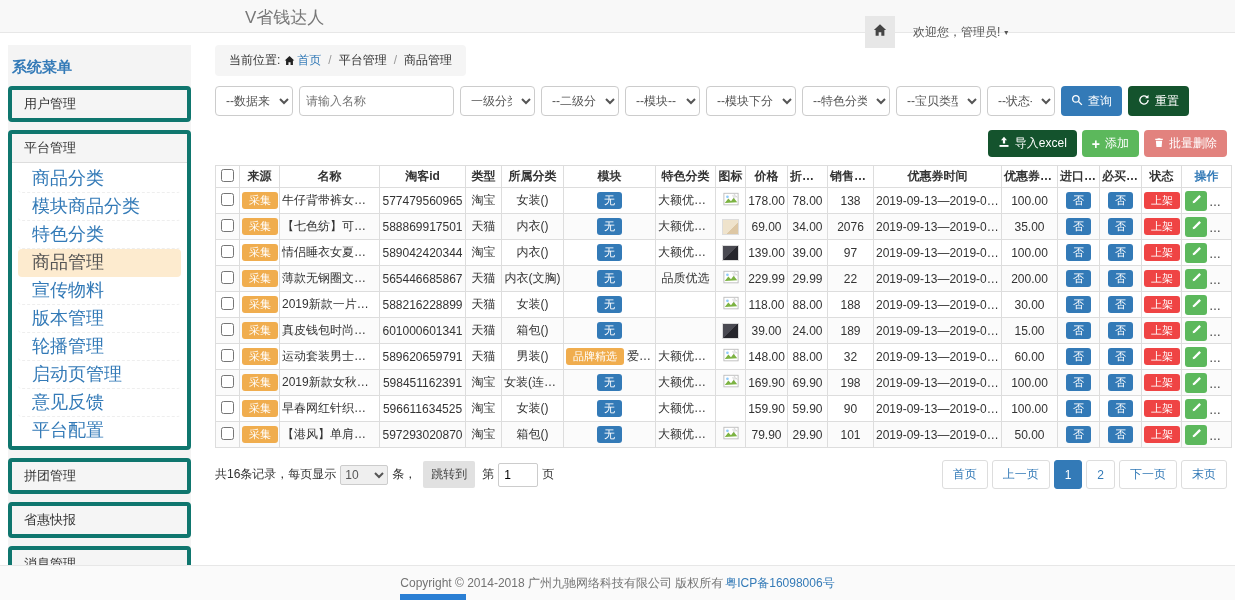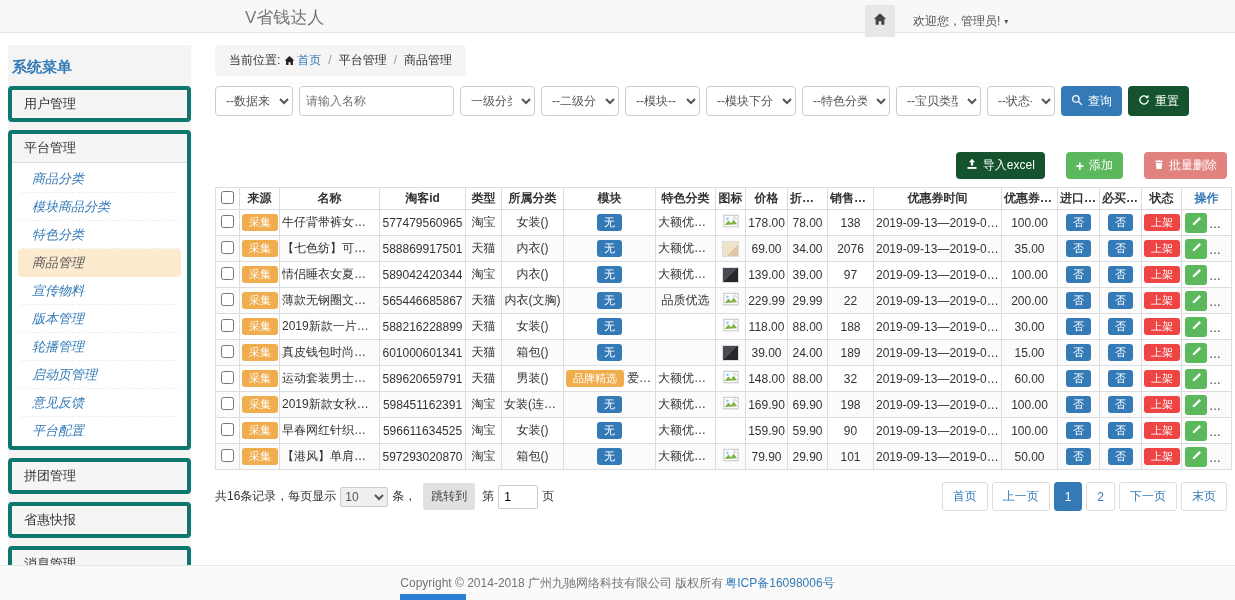--- a/index.html
+++ b/index.html
@@ -3,53 +3,53 @@
 <meta charset="utf-8">
 <style>
   * { box-sizing: border-box; margin:0; padding:0; }
   html,body { width:1235px; height:600px; }
   body { position:relative; font-family:"Liberation Sans","DejaVu Sans",sans-serif; background:#fff; overflow:hidden; color:#333; }
   a { text-decoration:none; }
 
   
   .navbar { position:absolute; top:0; left:0; right:0; height:33px; background:#f8f8f8; border-bottom:1px solid #e7e7e7; }
   .brand { position:absolute; left:245px; top:6px; font-size:17px; color:#777; }
-  .nav-right { position:absolute; left:865px; top:5px; height:32px; display:flex; align-items:center; }
+  .nav-right { position:absolute; left:865px; top:16px; height:32px; display:flex; align-items:center; }
   .nav-home { width:30px; height:32px; background:#e7e7e7; display:flex; align-items:center; justify-content:center; cursor:pointer; }
   .nav-user { margin-left:18px; font-size:12px; color:#555; cursor:pointer; display:flex; align-items:center; gap:4px; }
   .caret { font-size:8px; color:#555; }
 
   
   .sidebar { position:absolute; left:8px; top:45px; width:183px; height:520px; overflow:hidden; background:#f4f4f4; }
   .sidebar-title { color:#337ab7; font-weight:bold; font-size:15px; padding:13px 6px 9px 4px; }
   .panel { border:4px solid #0f766e; border-radius:4px; margin-bottom:8px; background:#f5f5f5; overflow:hidden; }
   .panel-heading { padding:6px 12px; font-size:13px; color:#333; cursor:pointer; line-height:16px; }
   .panel-body { background:#fff; border-top:1px solid #ddd; padding:2px 6px; }
-  .subitem { display:block; padding:6px 14px; font-size:13px; color:#337ab7; border-bottom:1px dashed #eee; border-radius:4px; cursor:pointer; line-height:15px;font-style:italic; }
+  .subitem { display:block; padding:6px 14px; font-size:18px; color:#337ab7; border-bottom:1px dashed #eee; border-radius:4px; cursor:pointer; line-height:15px; }
   .subitem:last-child { border-bottom:none; }
   .subitem.active { background:#fdebcf; color:#555; border-bottom-color:transparent; }
 
   
   .main { position:absolute; left:215px; top:45px; width:1012px; }
   .breadcrumb { display:inline-block; background:#f5f5f5; border-radius:4px; padding:7px 14px; font-size:12px; color:#333;text-align:center; }
   .breadcrumb a { color:#337ab7; }
   .breadcrumb .sep { color:#999; margin:0 7px; }
   .bc-home { vertical-align:-2px; margin:0 2px 0 4px; }
 
   .filter-row { margin-top:10px; display:flex; align-items:center; gap:6px; }
   .filter-row select, .filter-row input { height:30px; border:1px solid #ccc; border-radius:4px; font-size:12px; color:#555; background:#fff; padding:0 6px; font-family:inherit; }
 
   .btn { border:none; border-radius:4px; color:#fff; font-size:12px; height:30px; padding:4px 10px; display:inline-flex; align-items:center; gap:5px; cursor:pointer; font-family:inherit; }
   .btn.primary { background:#337ab7; }
   .btn.info { background:#14532d; }
   .btn.success { background:#5cb85c; }
   .btn.danger-soft { background:#e2827e; }
   .btn .plus { font-weight:bold; font-size:14px; line-height:1; }
 
-  .toolbar { display:flex; justify-content:flex-end; gap:21px; margin:36px 0 8px; }
+  .toolbar { display:flex; justify-content:flex-end; gap:5px; margin:14px 0 8px; }
   .toolbar .btn { height:27px; }
 
   table { width:100%; border-collapse:collapse; table-layout:fixed; font-size:12px; color:#333; }
   th,td { border:1px solid #ddd; padding:2px 2px; text-align:center; white-space:nowrap; overflow:hidden; text-overflow:ellipsis; height:26px; vertical-align:middle; }
   thead th { font-weight:bold; height:22px; background:#fff; }
   th.op-head { color:#337ab7; }
   tbody tr:nth-child(even) td { background:#fbfbfb; }
 
   .badge { display:inline-block; border-radius:3px; color:#fff; font-size:11px; padding:2px 7px; line-height:1.25; }
   .badge.orange { background:#f0ad4e; }

